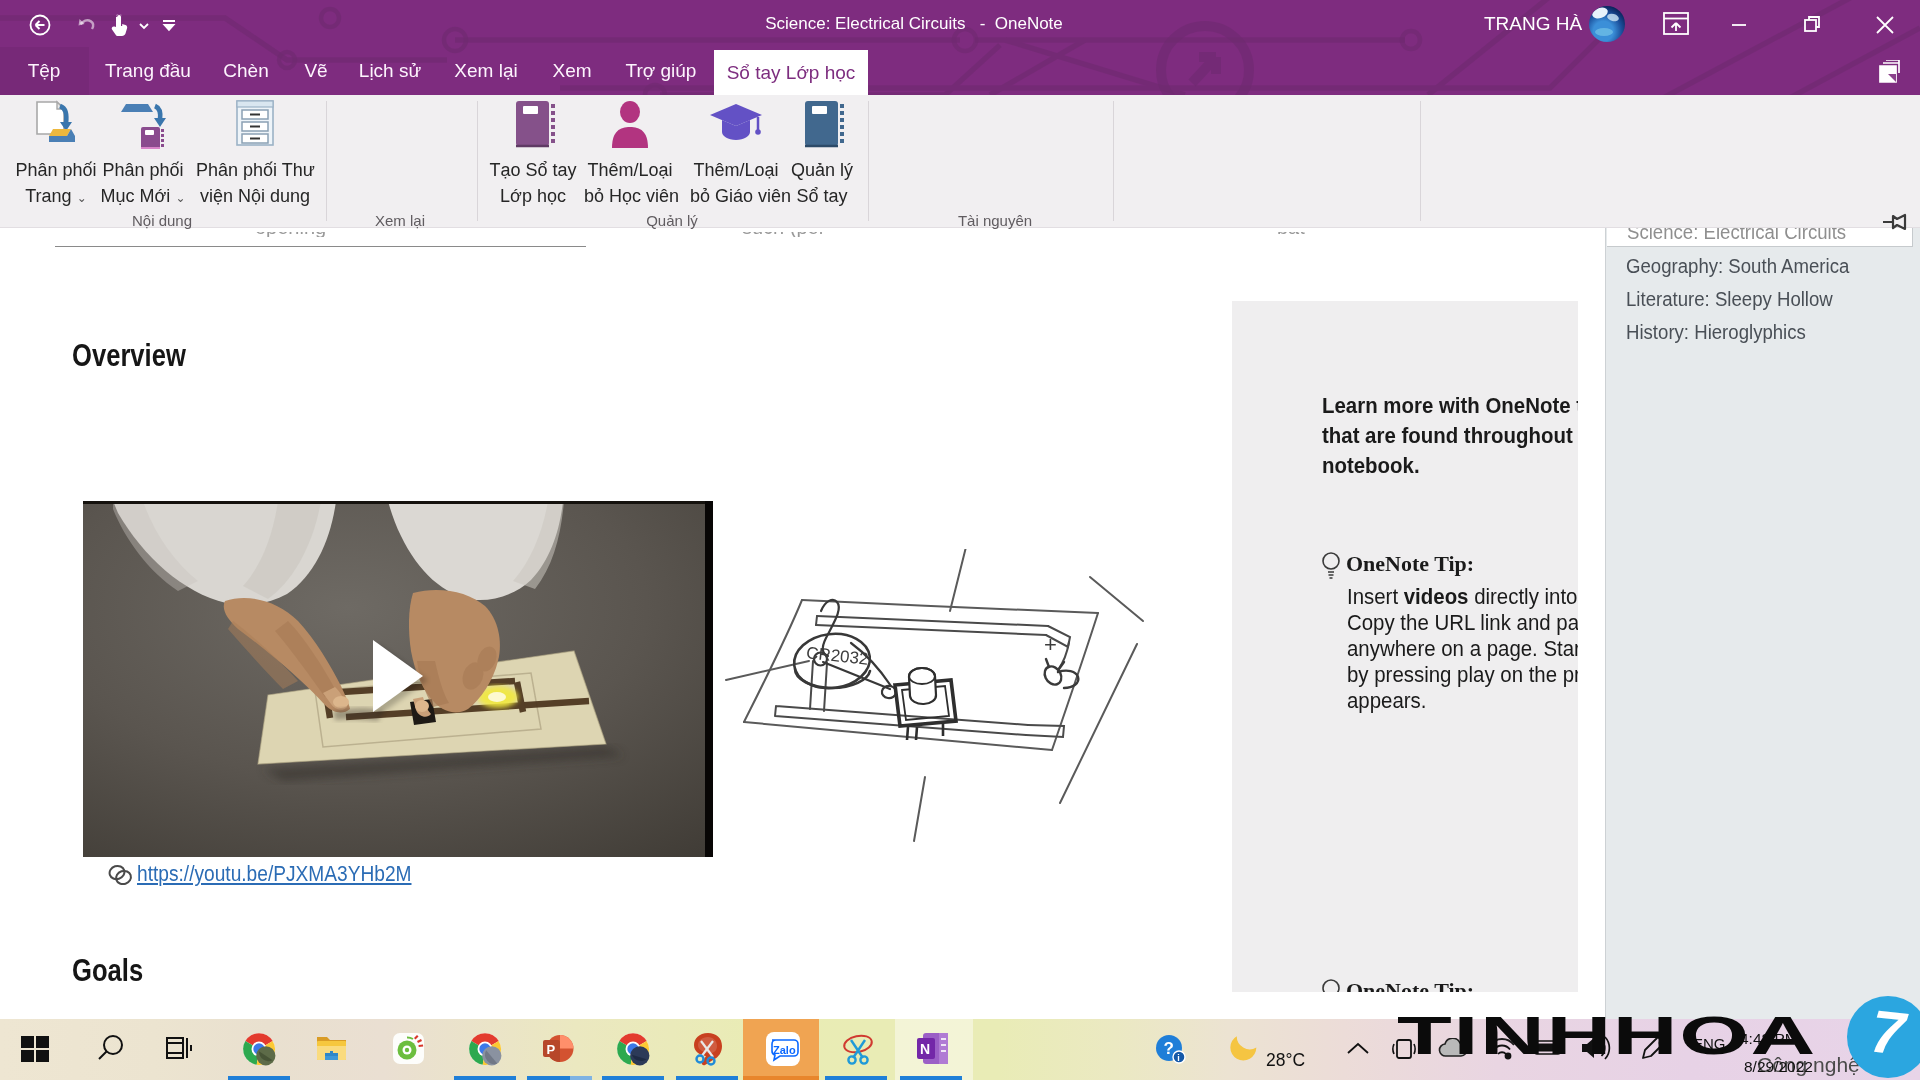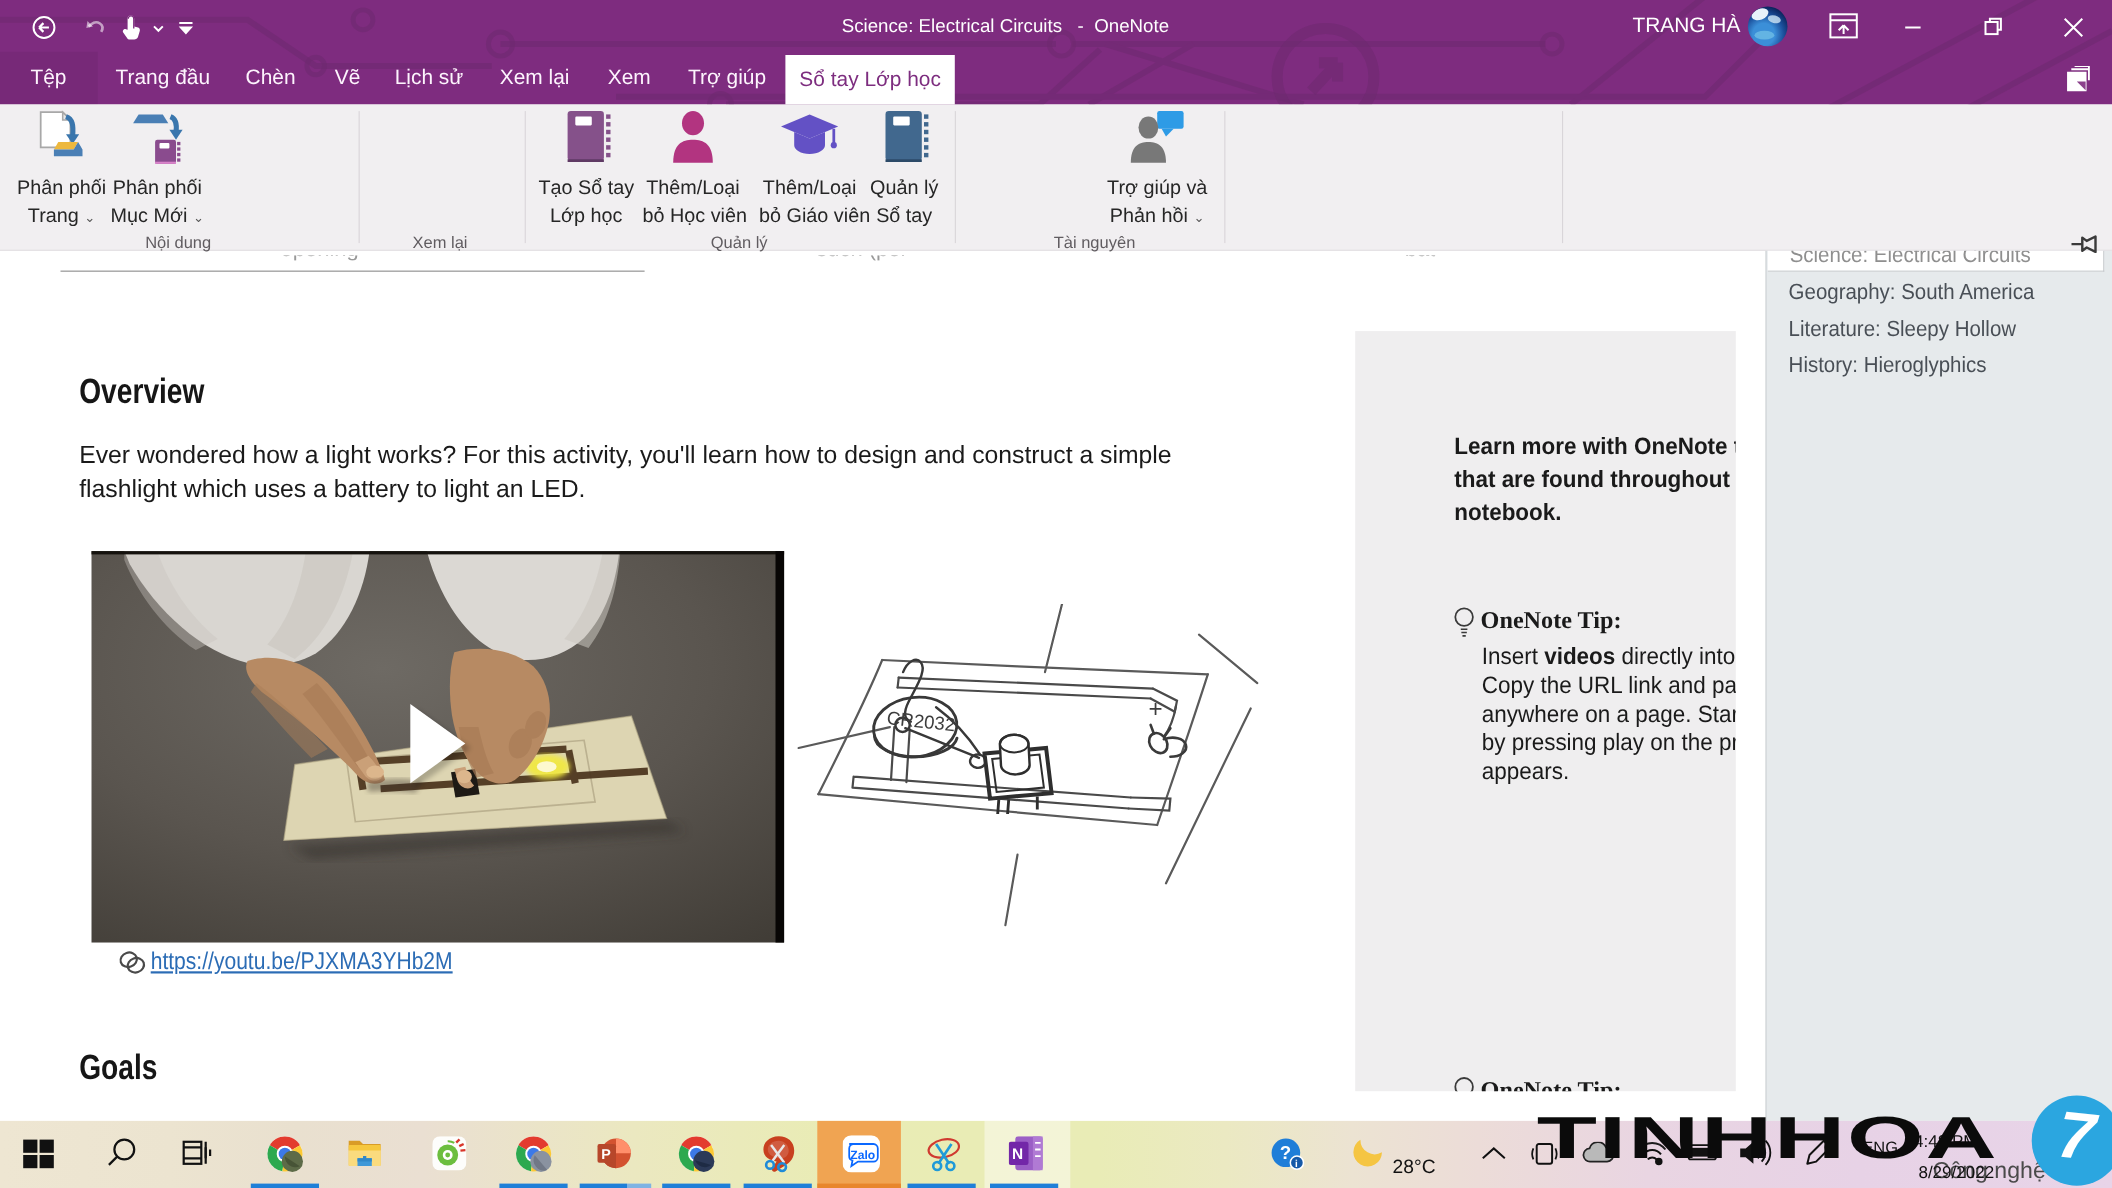--- a/index.html
+++ b/index.html
@@ -160,20 +160,37 @@
       <g fill="#8a4b8e">
           <rect x="42" y="29" width="3" height="3"></rect>
           <rect x="42" y="34" width="3" height="3"></rect>
           <rect x="42" y="39" width="3" height="3"></rect>
           <rect x="42" y="44" width="3" height="3"></rect>
         </g>
       <rect x="22" y="47" width="19" height="2" fill="#d883c9"></rect>
     </svg>
     Phân phối<br>Mục Mới <span class="chev">⌄</span>
   </div>
+  <div class="rbtn" style="left:196px;width:118px;">
+    <svg width="42" height="50" viewBox="0 0 42 50">
+      <rect x="3" y="1" width="36" height="44" fill="#eef4f9" stroke="#9cb2c6" stroke-width="1.6"></rect>
+      <rect x="3" y="1" width="36" height="6" fill="#d9e6f0" stroke="#9cb2c6" stroke-width="1.2"></rect>
+      <g fill="#ffffff" stroke="#8aa0b4" stroke-width="1.5">
+        <rect x="8" y="10" width="26" height="9"></rect>
+        <rect x="8" y="22" width="26" height="9"></rect>
+        <rect x="8" y="34" width="26" height="9"></rect>
+      </g>
+      <g stroke="#333" stroke-width="2">
+          <line x1="16" y1="14.5" x2="26" y2="14.5"></line>
+          <line x1="16" y1="26.5" x2="26" y2="26.5"></line>
+          <line x1="16" y1="38.5" x2="26" y2="38.5"></line>
+        </g>
+    </svg>
+    Phân phối Thư<br>viện Nội dung
+  </div>
   <div class="rbtn" style="left:487px;width:92px;">
     <svg width="48" height="50" viewBox="0 0 48 50">
       <rect x="7" y="1" width="33" height="45" rx="3" fill="#85518a"></rect>
       <rect x="14" y="6" width="15" height="8" rx="1" fill="#fff"></rect>
       <g fill="#85518a">
           <rect x="42" y="4" width="4" height="4"></rect>
           <rect x="42" y="11" width="4" height="4"></rect>
           <rect x="42" y="18" width="4" height="4"></rect>
           <rect x="42" y="25" width="4" height="4"></rect>
           <rect x="42" y="32" width="4" height="4"></rect>
@@ -208,43 +225,33 @@
           <rect x="42" y="11" width="4" height="4"></rect>
           <rect x="42" y="18" width="4" height="4"></rect>
           <rect x="42" y="25" width="4" height="4"></rect>
           <rect x="42" y="32" width="4" height="4"></rect>
           <rect x="42" y="39" width="4" height="4"></rect>
         </g>
       <path d="M7 46 h33" stroke="#2c4a68" stroke-width="2.4"></path>
     </svg>
     Quản lý<br>Sổ tay
   </div>
-  <div class="rbtn" style="left:1002px;width:100px;">
-    <svg width="52" height="50" viewBox="0 0 52 50">
-      <rect x="26" y="1" width="24" height="16" rx="2" fill="#2e9be6"></rect>
-      <path d="M30 17 l4 7 7 -7 z" fill="#2e9be6"></path>
-      <ellipse cx="18" cy="16" rx="9" ry="10" fill="#787878"></ellipse>
-      <path d="M2 48 C2 33 9 29 18 29 C27 29 34 33 34 48 Z" fill="#787878"></path>
-    </svg>
-    Trợ giúp và<br>Phản hồi <span class="chev">⌄</span>
-  </div>
 </div>
 <div class="abs" id="content">
   <div class="abs" id="topline"></div>
   <div class="abs" style="left:255px;top:0;width:120px;height:5px;overflow:hidden;">
       <div style="margin-top:-16px;font-size:20px;color:#999;">opening</div>
     </div>
   <div class="abs" style="left:742px;top:0;width:125px;height:5px;overflow:hidden;">
       <div style="margin-top:-16px;font-size:20px;color:#999;">such (per</div>
     </div>
   <div class="abs" style="left:1277px;top:0;width:70px;height:5px;overflow:hidden;">
       <div style="margin-top:-16px;font-size:20px;color:#999;">battery</div>
     </div>
   <h2 class="abs" id="overview">Overview</h2>
-  <div class="abs" id="para">Ever wondered how a light works? For this activity, you'll learn how to design and construct a simple flashlight which uses a battery to light an LED.</div>
   <div class="abs" id="videow">
   <svg width="630" height="356" viewBox="0 0 630 356">
     <defs>
       <radialGradient id="vbg" cx="42%" cy="30%" r="95%">
         <stop offset="0%" stop-color="#6e6a64"></stop>
         <stop offset="50%" stop-color="#5a554f"></stop>
         <stop offset="100%" stop-color="#3d3933"></stop>
       </radialGradient>
       <filter id="blur1">
             <feGaussianBlur stdDeviation="2.5"></feGaussianBlur>

